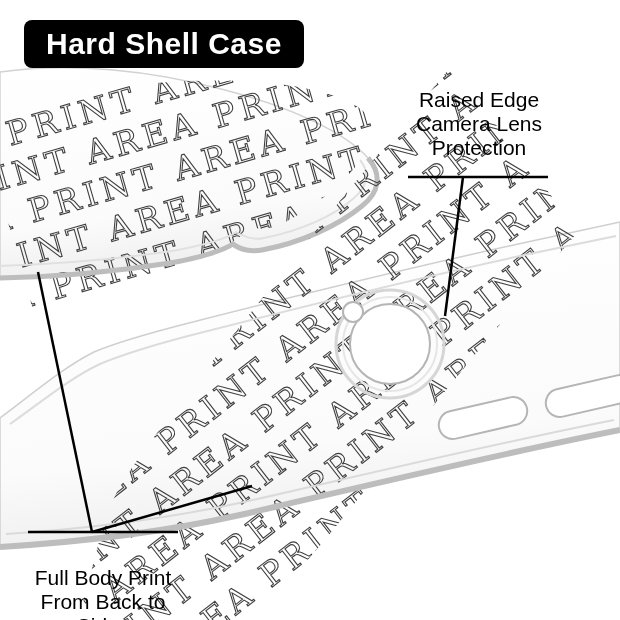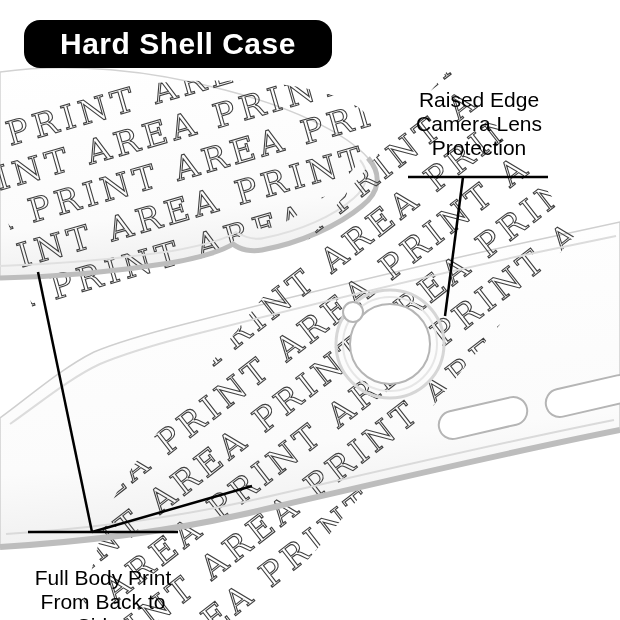--- a/index.html
+++ b/index.html
@@ -1,20 +1,20 @@
 <!DOCTYPE html>
 <html><head>
 <meta charset="utf-8">
 <style>
   html,body{margin:0;padding:0;background:#ffffff;}
   .stage{position:relative;width:620px;height:620px;overflow:hidden;background:#ffffff;
          font-family:"Liberation Sans",sans-serif;}
   .stage svg{position:absolute;left:0;top:0;}
   .badge{position:absolute;left:24px;top:20px;background:#000000;color:#ffffff;
-         border-radius:16px;padding:7px 36px;font-size:30px;font-weight:700;
+         border-radius:8px;padding:7px 22px;font-size:30px;font-weight:700;
          letter-spacing:0.5px;line-height:34px;}
   .note{position:absolute;text-align:center;color:#000000;font-size:21px;line-height:24px;
         white-space:pre-line;}
   .camera-note{left:395px;top:88px;width:168px;}
   .print-note{left:18px;top:537px;width:170px;margin-top:29px;}
   .pattern text{font-family:"DejaVu Serif",serif;font-size:33px;letter-spacing:5px;
                 fill:none;stroke-width:1.1px;}
 </style>
 </head>
 <body>

